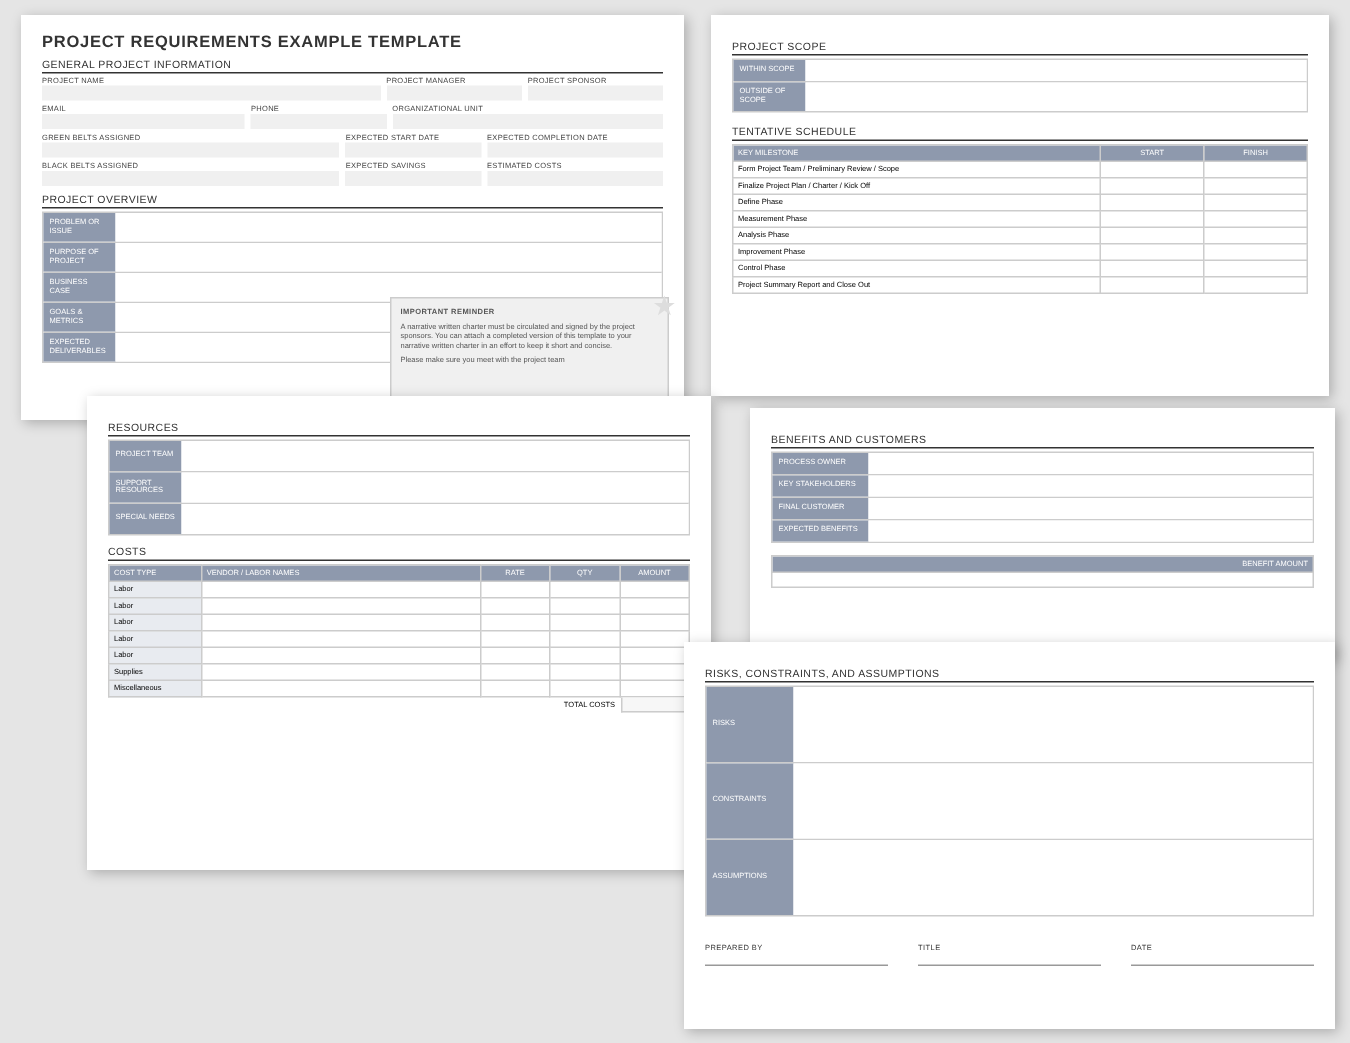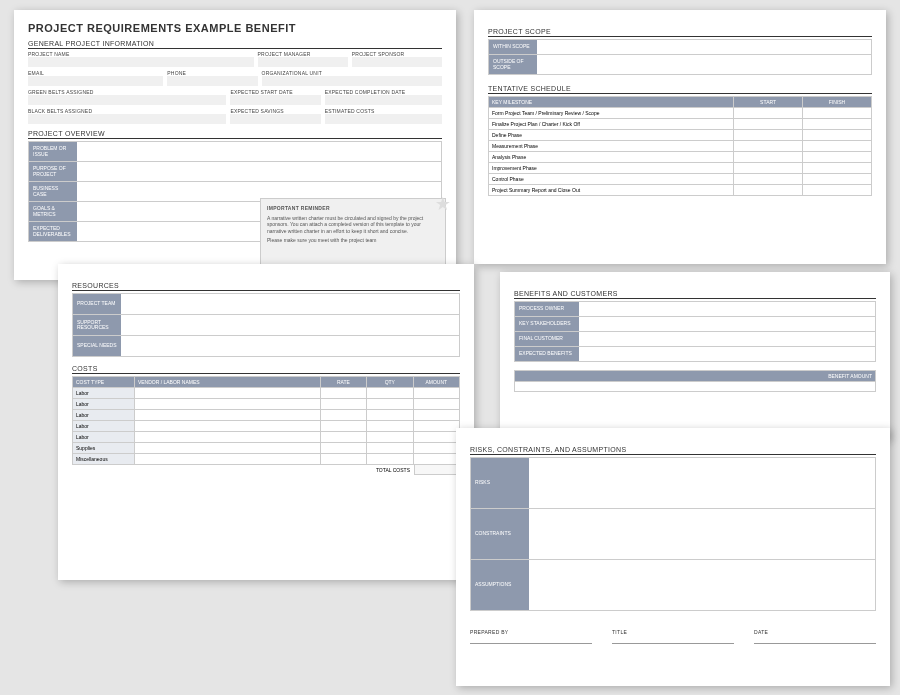--- a/index.html
+++ b/index.html
@@ -93,21 +93,21 @@
 
   .sig-row { display: flex; gap: 20px; margin-top: 18px; }
   .sig-field { flex: 1; }
   .sig-label { font-size: 5px; color: #333; letter-spacing: 0.3px; }
   .sig-line { border-bottom: 1px solid #999; height: 8px; margin-top: 1px; }
 </style>
 </head>
 <body>
 
 <div id="page1" class="page">
-  <div class="title">PROJECT REQUIREMENTS EXAMPLE BENEFIT</div>
+  <div class="title">PROJECT REQUIREMENTS EXAMPLE TEMPLATE</div>
   <div class="section-title">GENERAL PROJECT INFORMATION</div>
 
   <div class="field-row">
     <div class="field" style="flex:3">
       <div class="label">PROJECT NAME</div>
       <div class="box"></div>
     </div>
     <div class="field" style="flex:1.2">
       <div class="label">PROJECT MANAGER</div>
       <div class="box"></div>

